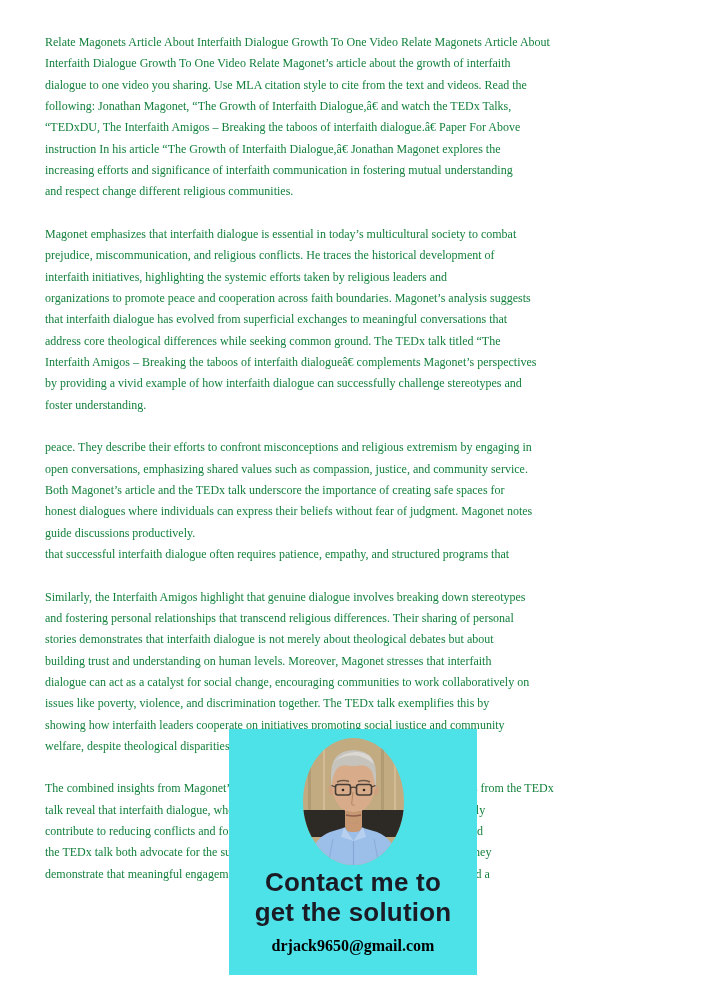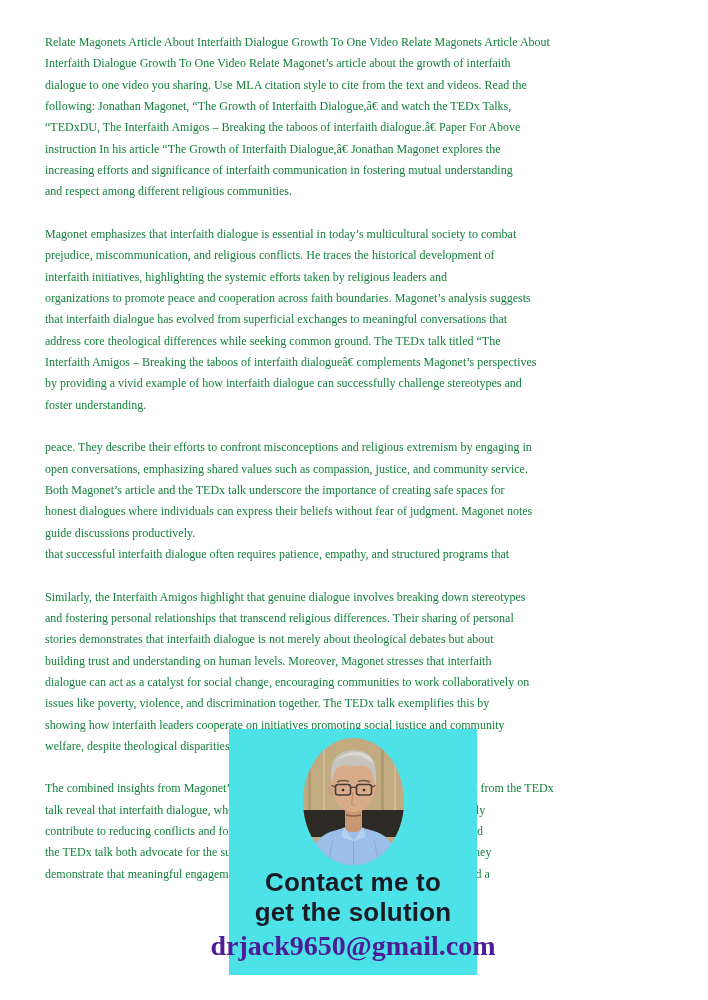--- a/index.html
+++ b/index.html
@@ -19,39 +19,39 @@
     box-sizing:border-box;
   }
   .avatar { margin-top:9px; width:101px; height:127px; flex:0 0 auto; }
   .headline {
     margin-top:2px; font-family:"Liberation Sans", sans-serif;
     font-weight:bold; font-size:26px; line-height:30px;
     text-align:center; letter-spacing:0.2px;
   }
   .email {
     margin-top:6px; font-family:"Liberation Serif", serif;
-    font-weight:bold; font-size:28px; line-height:26px; color:#4c1d95;
+    font-weight:bold; font-size:16px; line-height:26px; color:#000000;
     text-align:center;
   }
 </style>
 </head>
 <body>
 
 <div class="page">
 
   <div class="doc">
       <div class="para">
         <span class="line">Relate Magonets Article About Interfaith Dialogue Growth To One Video Relate Magonets Article About</span>
         <span class="line">Interfaith Dialogue Growth To One Video Relate Magonet’s article about the growth of interfaith</span>
         <span class="line">dialogue to one video you sharing. Use MLA citation style to cite from the text and videos. Read the</span>
         <span class="line">following: Jonathan Magonet, “The Growth of Interfaith Dialogue,â€ and watch the TEDx Talks,</span>
         <span class="line">“TEDxDU, The Interfaith Amigos – Breaking the taboos of interfaith dialogue.â€ Paper For Above</span>
         <span class="line">instruction In his article “The Growth of Interfaith Dialogue,â€ Jonathan Magonet explores the</span>
         <span class="line">increasing efforts and significance of interfaith communication in fostering mutual understanding</span>
-        <span class="line">and respect among different religious communities.</span>
+        <span class="line">and respect change different religious communities.</span>
       </div>
       <div class="para">
         <span class="line">Magonet emphasizes that interfaith dialogue is essential in today’s multicultural society to combat</span>
         <span class="line">prejudice, miscommunication, and religious conflicts. He traces the historical development of</span>
         <span class="line">interfaith initiatives, highlighting the systemic efforts taken by religious leaders and</span>
         <span class="line">organizations to promote peace and cooperation across faith boundaries. Magonet’s analysis suggests</span>
         <span class="line">that interfaith dialogue has evolved from superficial exchanges to meaningful conversations that</span>
         <span class="line">address core theological differences while seeking common ground. The TEDx talk titled “The</span>
         <span class="line">Interfaith Amigos – Breaking the taboos of interfaith dialogueâ€ complements Magonet’s perspectives</span>
         <span class="line">by providing a vivid example of how interfaith dialogue can successfully challenge stereotypes and</span>

